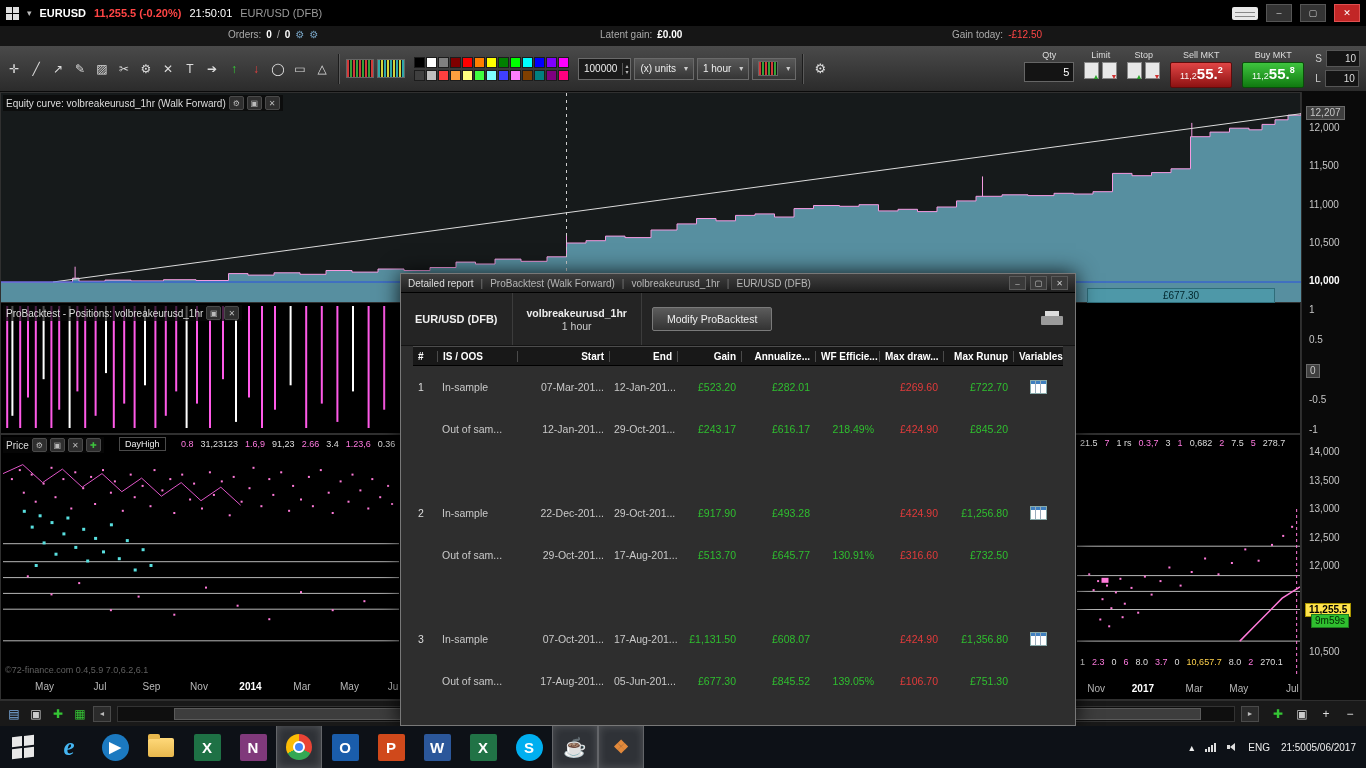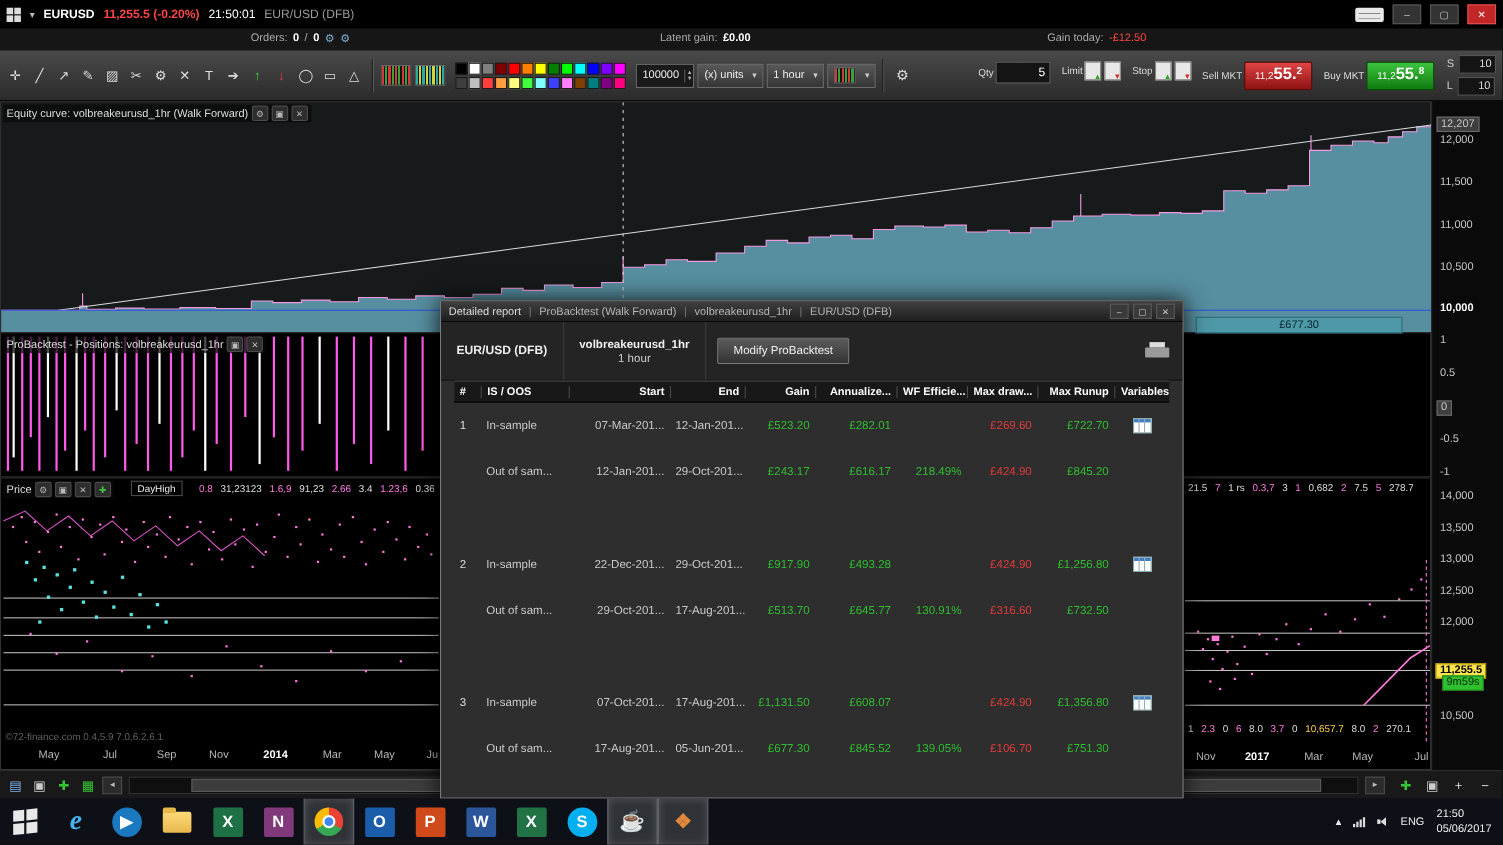--- a/index.html
+++ b/index.html
@@ -46,21 +46,21 @@
   .palette-row{display:flex;gap:1px}
   .swatch{width:9px;height:9px;border:1px solid #1c1c1c}
   .spin{display:flex;align-items:center;background:#1a1a1a;border:1px solid #6a6a6a;height:20px}
   .spin-val{padding:0 5px;color:#eee}
   .spin-btns{display:flex;flex-direction:column;border-left:1px solid #555}
   .spin-b{font-size:6px;line-height:6px;color:#bbb;padding:0 2px}
   .dd{display:flex;align-items:center;background:linear-gradient(#585858,#353535);border:1px solid #6a6a6a;
       height:20px;padding:0 5px;color:#eee;gap:8px}
   .dd .arr{font-size:8px;color:#ccc}
   .order-cluster{margin-left:auto;display:flex;align-items:flex-start;gap:10px;margin-right:8px}
-  .oc-block{display:flex;align-items:center;gap:2px;font-size:9px;color:#ddd}
+  .oc-block{display:flex;flex-direction:column;align-items:center;gap:2px;font-size:9px;color:#ddd}
   .qty-input{width:40px;height:18px;background:#141414;border:1px solid #666;color:#fff;text-align:right;
              padding:0 4px;font-size:11px;display:flex;align-items:center;justify-content:flex-end}
   .pair{display:flex;gap:3px}
   .page-ic{width:13px;height:15px;background:#e8e8e8;border:1px solid #888;position:relative}
   .page-ic::after{position:absolute;right:-1px;bottom:-2px;font-size:7px}
   .page-ic.up::after{content:"▲";color:#2aa52a}
   .page-ic.dn::after{content:"▼";color:#d03030}
   .px-box{width:62px;height:26px;display:flex;align-items:baseline;justify-content:center;color:#fff;
           border-radius:2px;padding-top:2px;box-sizing:border-box}
   .px-sell{background:linear-gradient(#e04545,#8e1212);border:1px solid #5e0c0c}
@@ -182,21 +182,21 @@
   .folder-ic{width:26px;height:19px;background:linear-gradient(#ffd97a,#e8b84d);border-radius:2px;position:relative}
   .folder-ic::before{content:"";position:absolute;left:0;top:-4px;width:12px;height:5px;background:#e8b84d;
                      border-radius:2px 2px 0 0}
   .tray{margin-left:auto;display:flex;align-items:center;gap:11px;padding:0 10px;font-size:10px;color:#eee}
   .net{display:flex;align-items:flex-end;gap:1px;height:10px}
   .net i{width:2px;background:#ddd;display:block}
   .spk{width:10px;height:10px;position:relative}
   .spk::before{content:"";position:absolute;left:0;top:3px;width:3px;height:4px;background:#ddd}
   .spk::after{content:"";position:absolute;left:3px;top:1px;border-top:4px solid transparent;
               border-bottom:4px solid transparent;border-right:5px solid #ddd}
-  .tray-clock{display:flex;flex-direction:column;line-height:13px;font-size:10px}
+  .tray-clock{display:flex;flex-direction:row;align-items:flex-end;line-height:13px;font-size:10px}
 </style>
 </head>
 <body>
 
 <div class="titlebar">
   <span class="app-grid">
       <i></i>
       <i></i>
       <i></i>
       <i></i>

